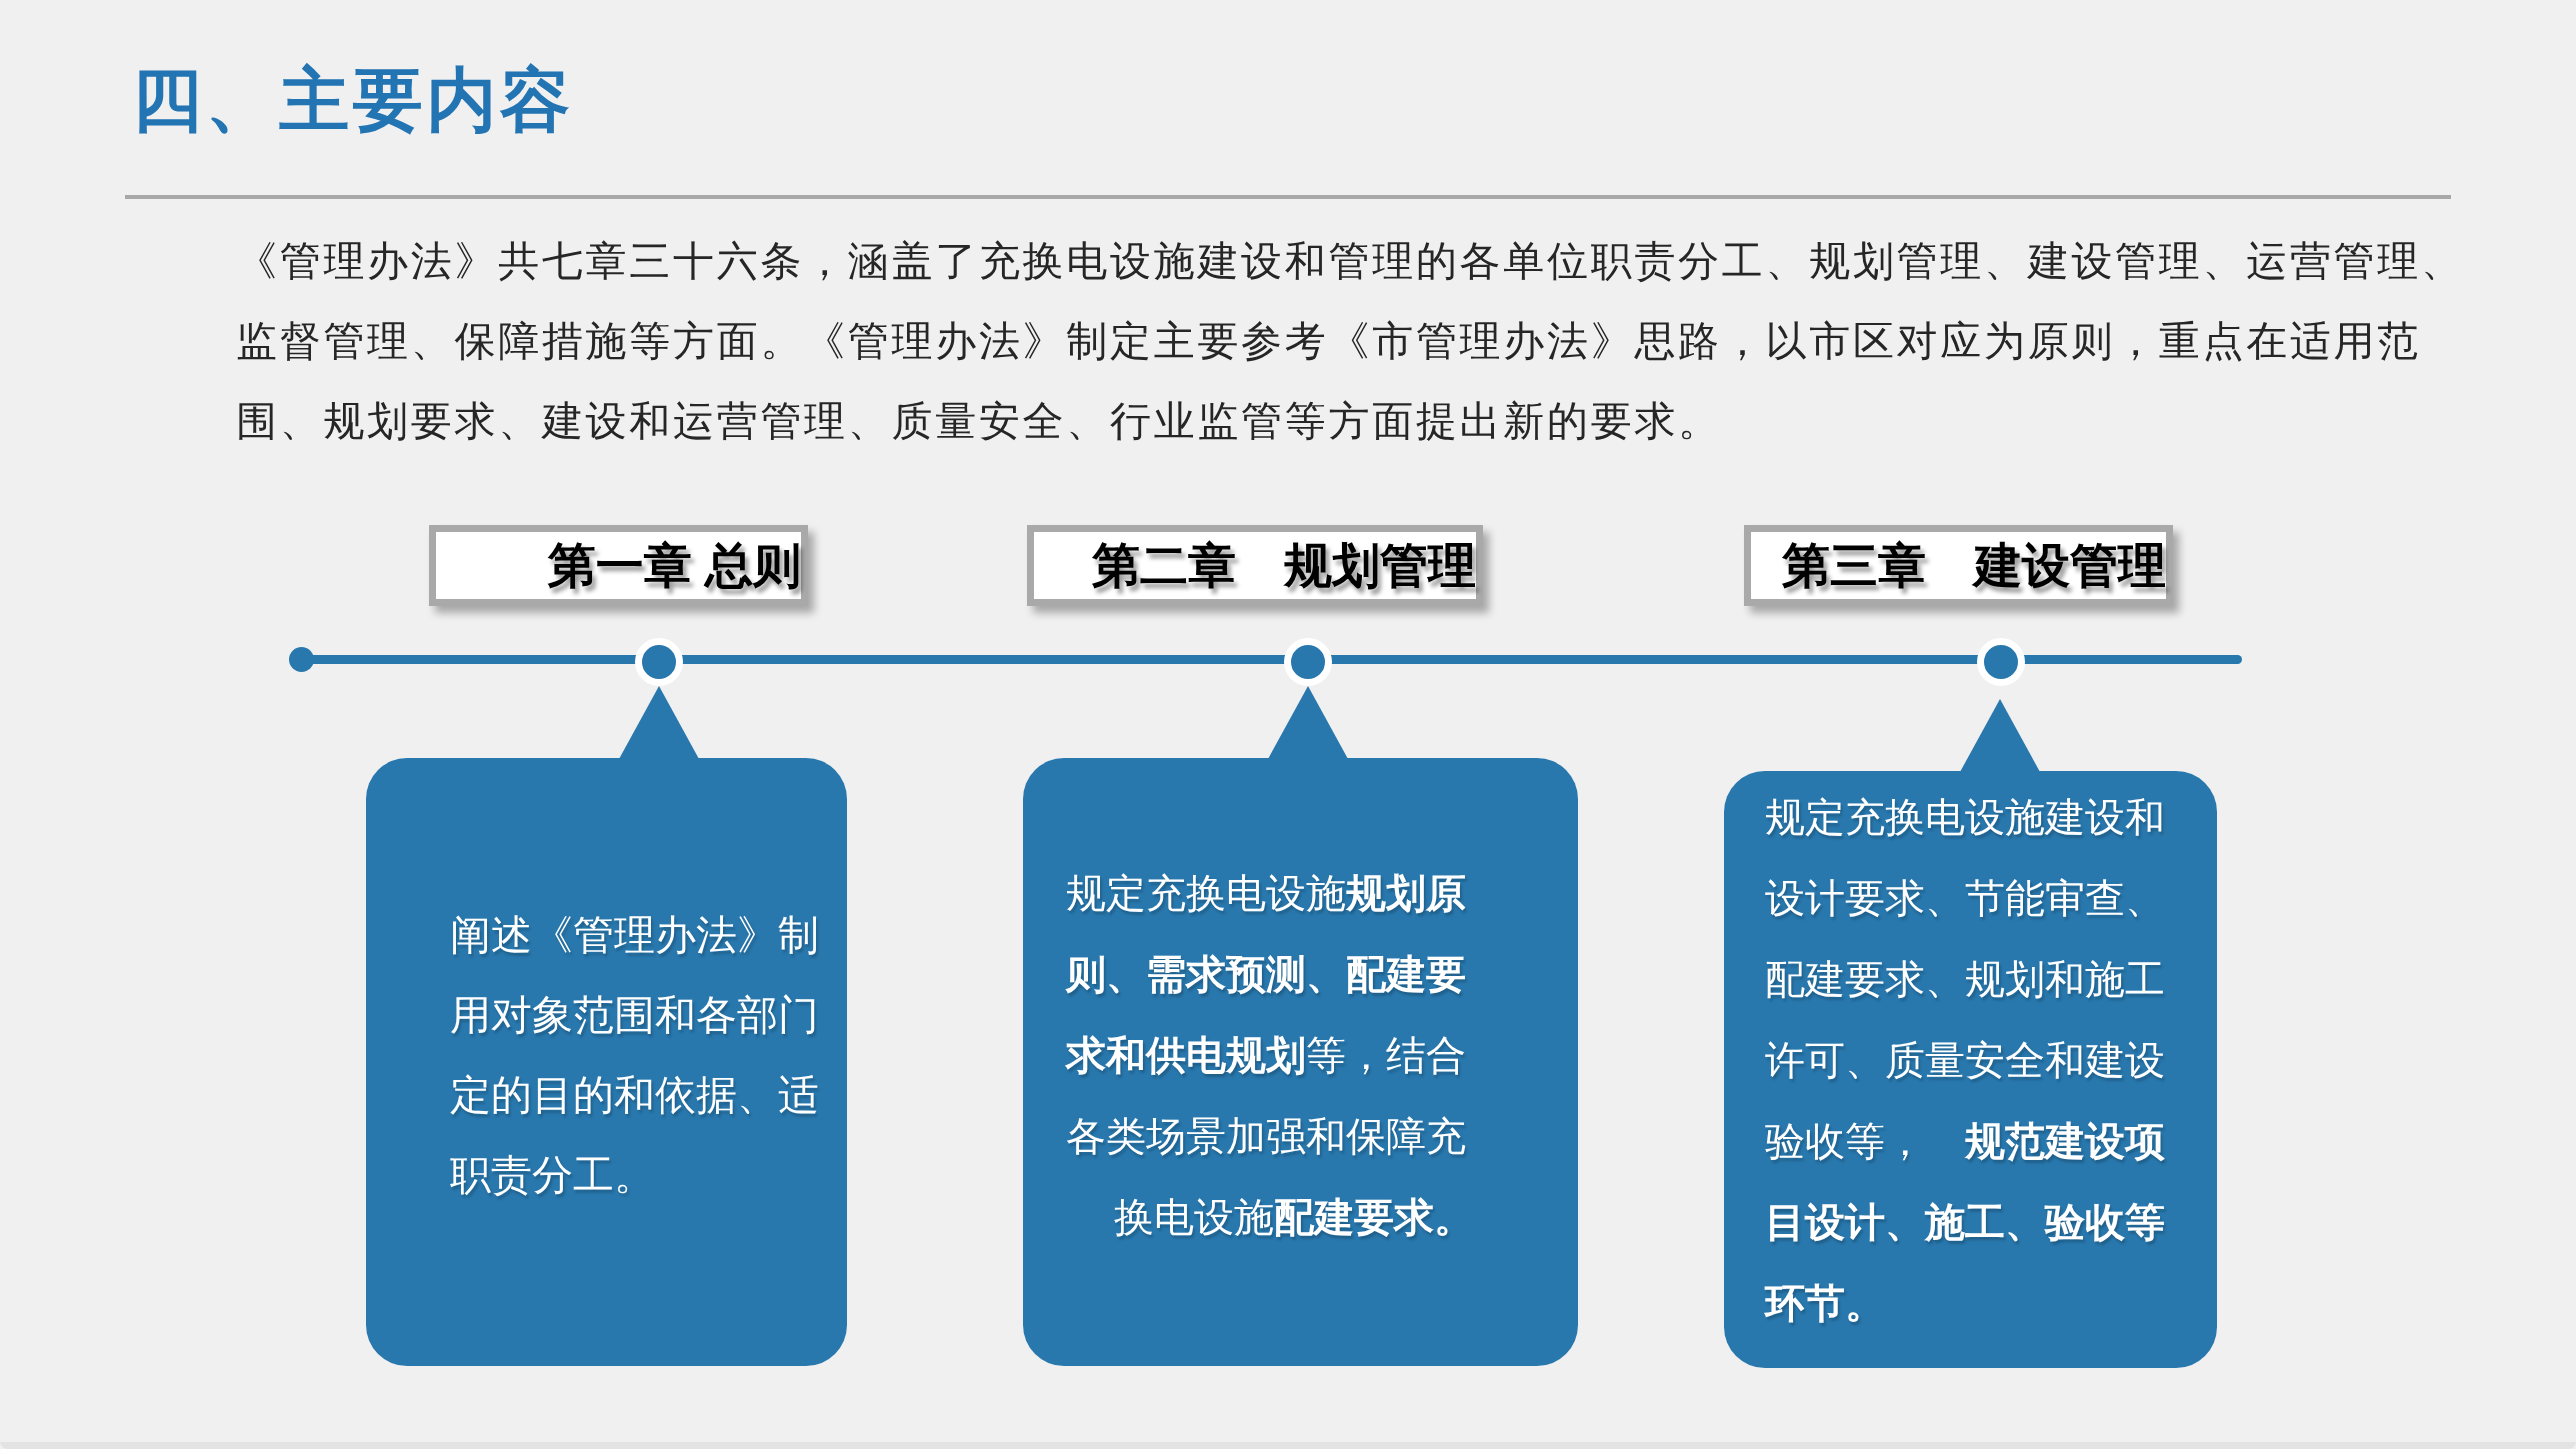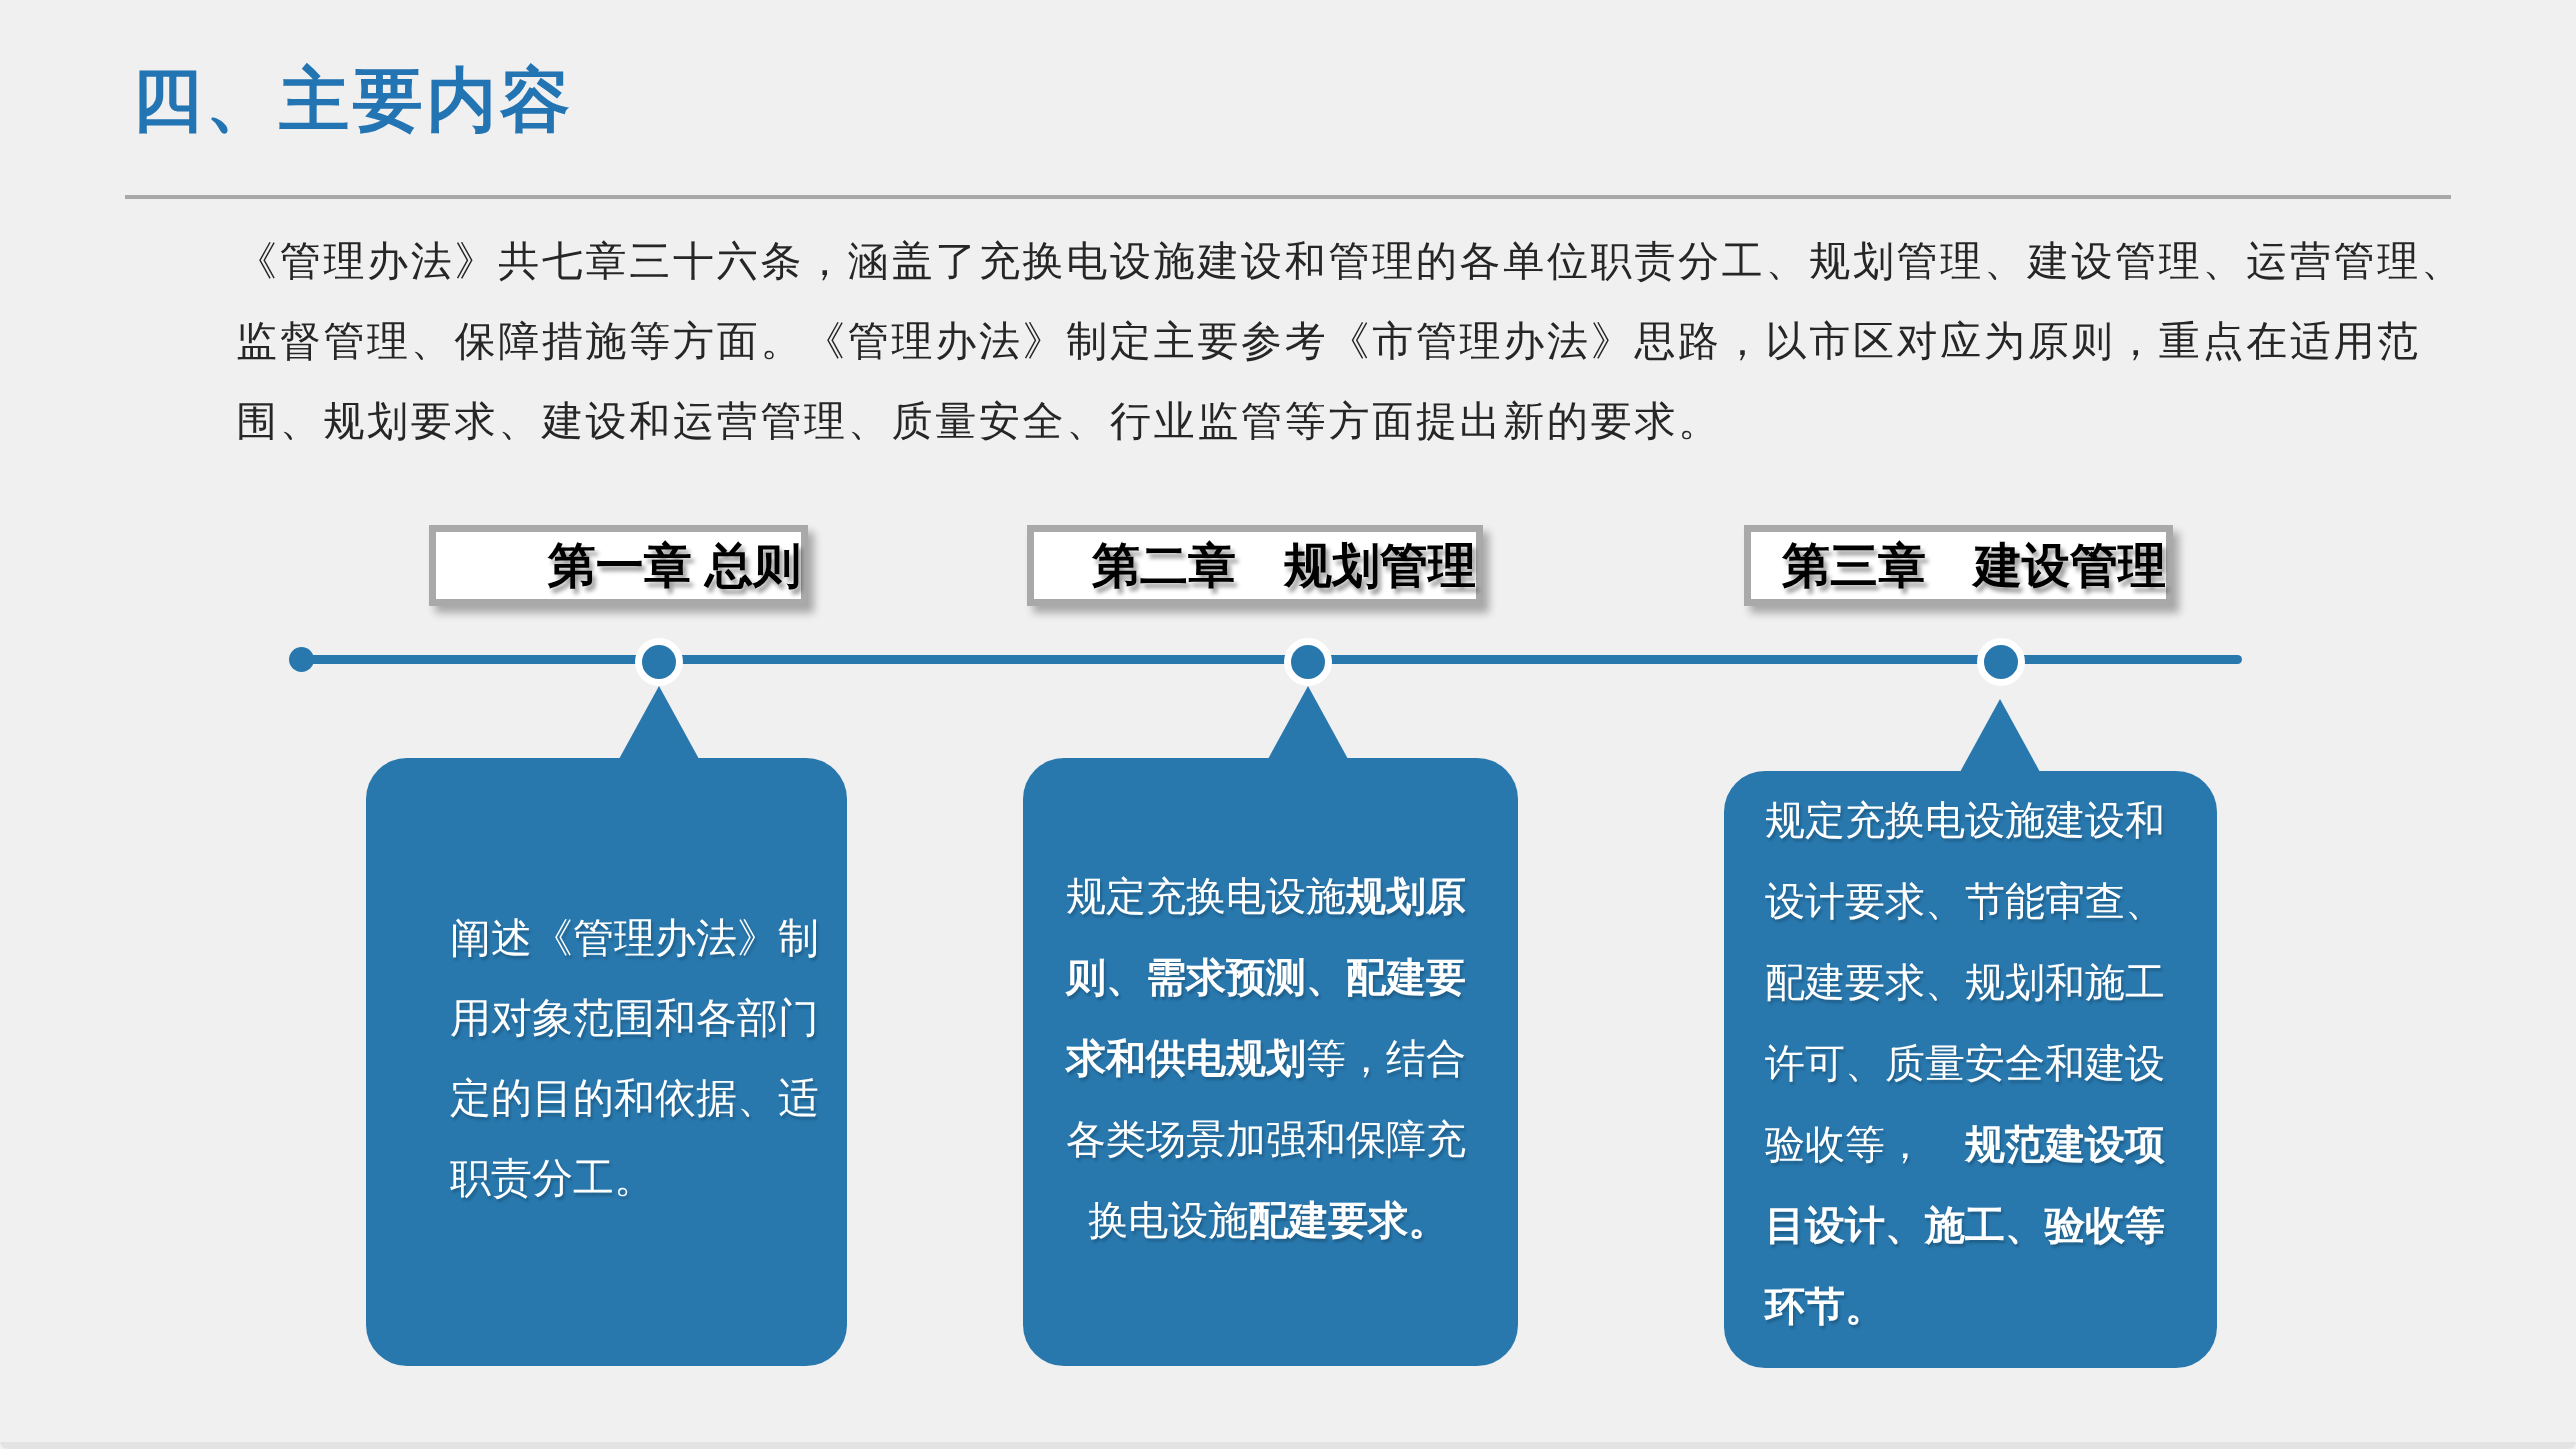--- a/index.html
+++ b/index.html
@@ -46,30 +46,30 @@
     position:absolute;left:289px;top:647px;width:25px;height:25px;
     border-radius:50%;background:var(--timeline-blue,#2878ae);z-index:2;
   }
   .tl-node{
     position:absolute;top:638px;width:34px;height:34px;border-radius:50%;
     background:var(--timeline-blue,#2878ae);border:7.2px solid #ffffff;z-index:3;
   }
   .n1{left:635px;} .n2{left:1284px;} .n3{left:1977px;}
   .callout{
     position:absolute;background:var(--callout-blue,#2878ae);
-    border-radius:41px;color:var(--callout-text,#ffffff);z-index:2;
+    border-radius:41px;color:var(--callout-text,#ffffff);z-index:2;font-family:Liberation Mono, monospace;
   }
   .tail{
     position:absolute;top:-72px;width:0;height:0;
     border-left:40px solid transparent;border-right:40px solid transparent;
     border-bottom:73px solid var(--callout-blue,#2878ae);
   }
   .c1{left:366px;top:758px;width:481px;height:608px;}
   .c1 .tail{left:253px;}
-  .c2{left:1023px;top:758px;width:495px;height:608px;}
+  .c2{left:1023px;top:758px;width:555px;height:608px;}
   .c2 .tail{left:245px;}
   .c3{left:1724px;top:771px;width:493px;height:597px;}
   .c3 .tail{left:236px;}
   .callout-body{text-shadow:1.8px 2.7px 2.7px rgba(0,0,0,0.22);}
   .c1 .callout-body{padding:140px 41px 0 84px;font-size:41px;line-height:80px;}
   .c2 .callout-body{padding:98px 39px 0 43px;font-size:40px;line-height:81px;}
   .c3 .callout-body{padding:9px 38px 0 41px;font-size:40px;line-height:81px;}
   .tline{white-space:pre;}
   .b{font-weight:700;}
   .bottom-edge{

